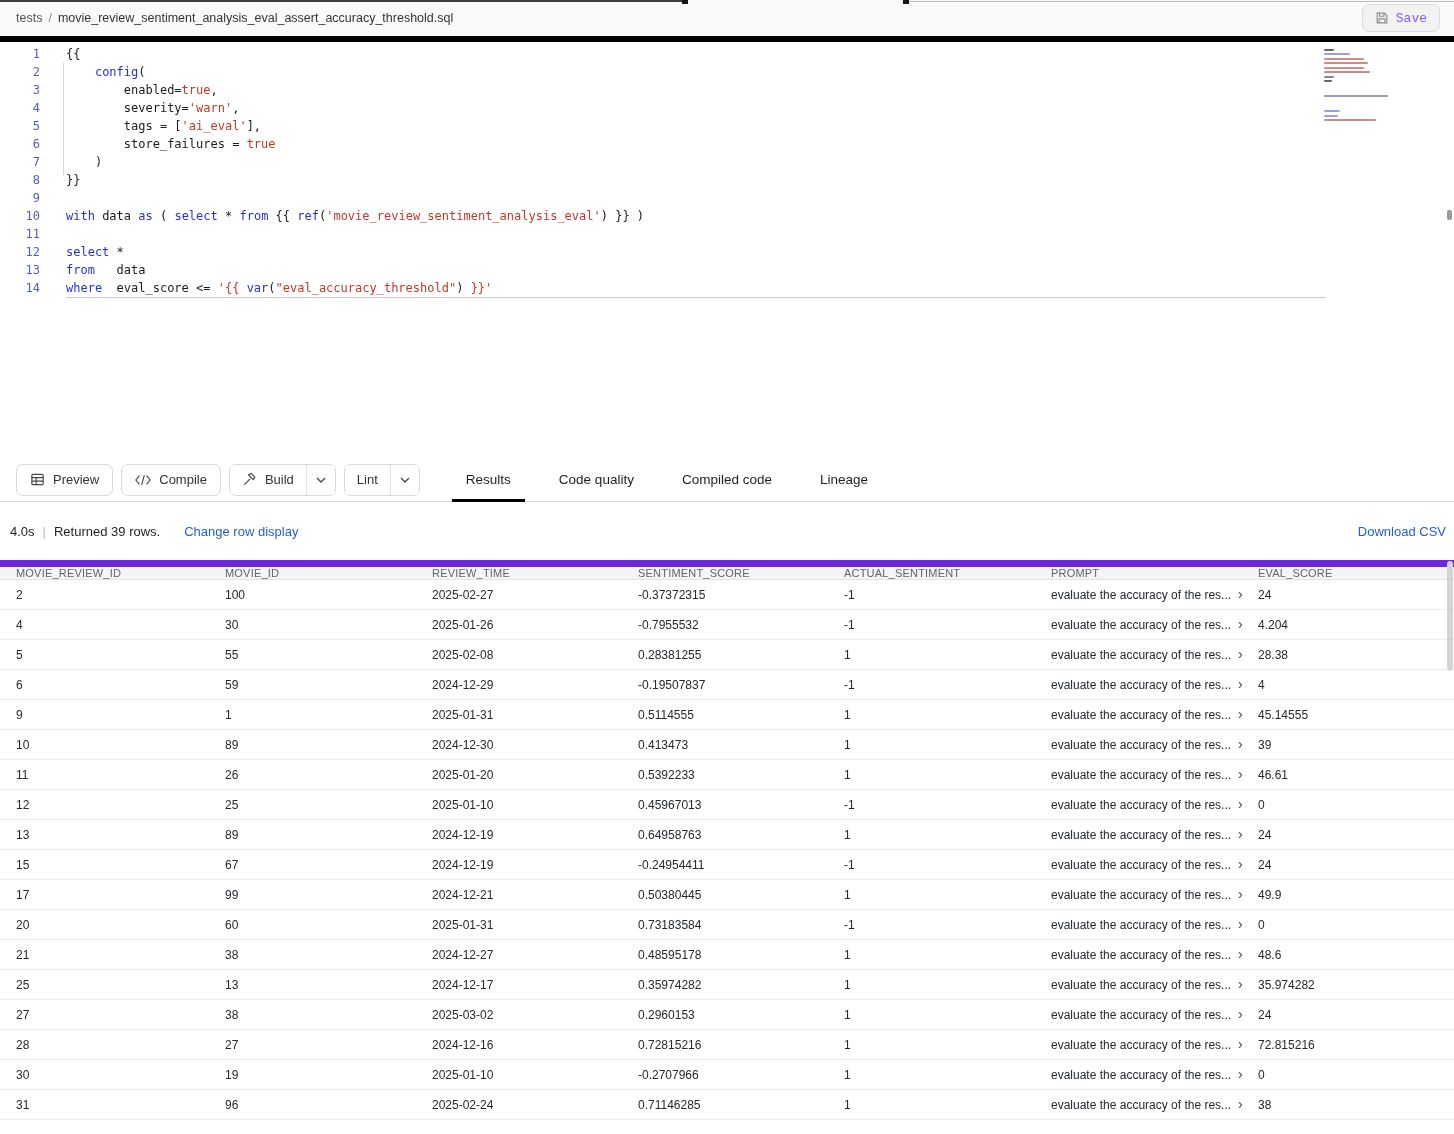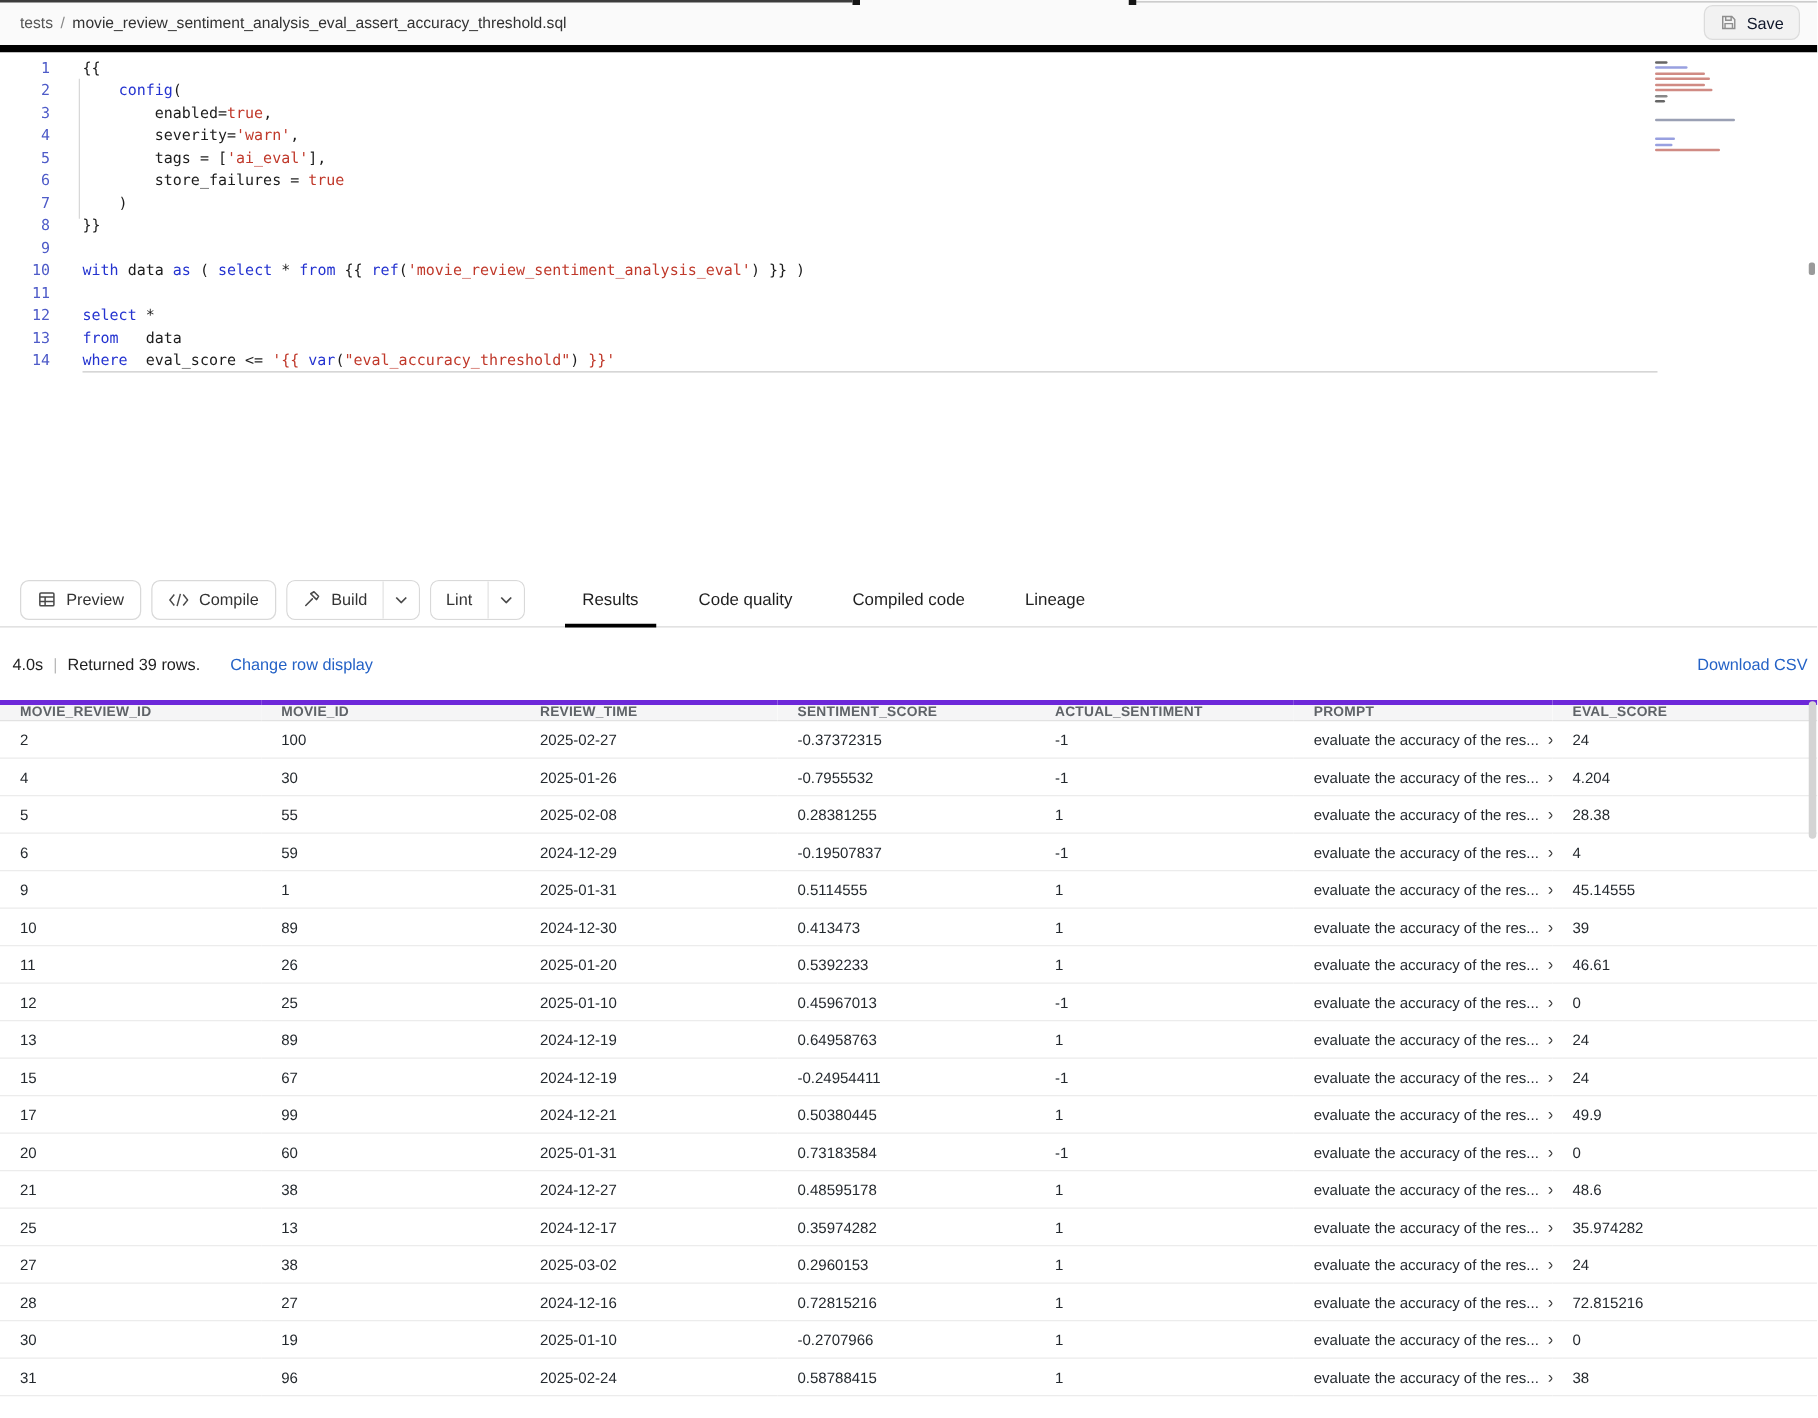--- a/index.html
+++ b/index.html
@@ -11,21 +11,21 @@
   .top-edge .seg-left { position:absolute; left:0; top:0; width:682px; height:2px; background:#3c3c3c; }
   .top-edge .seg-right { position:absolute; left:905px; top:1px; right:0; height:1px; background:#bdbdbd; }
   .top-edge .tick { position:absolute; top:0; width:6px; height:4px; background:#151515; }
 
   
   .topbar { height:42px; background:#fafafa; border-bottom:6px solid #000000; display:flex; align-items:center; justify-content:space-between; padding:0 14px 0 16px; }
   .breadcrumb { font-size:12.5px; color:#444; display:flex; gap:6px; align-items:center; }
   .crumb-root { color:#555; }
   .crumb-sep { color:#888; }
   .crumb-file { color:#333; }
-  .save-btn { display:flex; align-items:center; gap:7px; background:#f2f2f2; border:1px solid #dcdcdc; border-radius:7px; height:28px; padding:0 12px; font-size:13px; color:#0f172a; font-family:Liberation Sans, sans-serif; cursor:pointer; }
+  .save-btn { display:flex; align-items:center; gap:7px; background:#f2f2f2; border:1px solid #dcdcdc; border-radius:7px; height:28px; padding:0 12px; font-size:13px; color:#8b5cf6; font-family:Liberation Mono, monospace; cursor:pointer; }
 
   
   .editor { position:relative; height:416px; background:#fff; font-family:"DejaVu Sans Mono", monospace; font-size:12px; padding-top:3px; overflow:hidden; }
   .code-line { display:flex; line-height:18px; white-space:pre; }
   .ln { flex:0 0 40px; text-align:right; color:var(--code-line-number,#4e5bc8); user-select:none; }
   .code { margin-left:26px; color:#1c1c1c; }
   .tk-k { color:var(--code-keyword,#2433d0); }
   .tk-s { color:var(--code-string,#c0392b); }
   .tk-p { color:#1c1c1c; }
   .indent-guide { position:absolute; left:63px; top:21px; height:112px; border-left:1px solid #d8d8d8; }
@@ -49,21 +49,21 @@
   
   .statusbar { height:58px; display:flex; align-items:center; justify-content:space-between; padding:0 8px 0 10px; font-size:13px; color:#1f1f1f; }
   .status-left { display:flex; align-items:flex-end; gap:24px; }
   .status-summary { display:flex; gap:8px; align-items:center; }
   .sep { color:#b9b9b9; }
   .link { color:var(--link,#2462c6); cursor:pointer; font-size:13px; }
 
   
   .results-wrap { position:relative; }
   .results-table { width:1454px; border-collapse:collapse; table-layout:fixed; font-size:12px; }
-  .results-table th { background:#f5f5f6; border-top:4px solid #6d28d9; border-bottom:1px solid #e2e2e2; height:14px; text-align:left; padding:0 8px 0 16px; font-size:11px; color:#5f6368; font-weight:bold; letter-spacing:0.2px; white-space:nowrap; overflow:hidden; }
+  .results-table th { background:#f5f5f6; border-top:7px solid #6d28d9; border-bottom:1px solid #e2e2e2; height:14px; text-align:left; padding:0 8px 0 16px; font-size:11px; color:#5f6368; font-weight:normal; letter-spacing:0.2px; white-space:nowrap; overflow:hidden; }
   .results-table td { height:30px; border-bottom:1px solid #ececec; padding:0 8px 0 16px; color:#24292e; white-space:nowrap; overflow:hidden; }
   .prompt-cell { display:flex; align-items:center; gap:7px; }
   .expand-chevron { color:#3c3c3c; font-size:14px; line-height:1; transform:translateY(-1px); cursor:pointer; }
   .results-scrollbar { position:absolute; right:1px; top:1px; width:6px; height:560px; }
   .results-scrollbar .thumb { width:6px; height:110px; background:#d4d4d4; border-radius:3px; }
 </style>
 </head>
 <body>
 
 <div class="app">
@@ -461,21 +461,21 @@
                 <span>evaluate the accuracy of the res...</span>
                 <span class="expand-chevron">›</span>
               </div>
             </td>
             <td>0</td>
           </tr>
           <tr>
             <td>31</td>
             <td>96</td>
             <td>2025-02-24</td>
-            <td>0.58788415</td>
+            <td>0.71146285</td>
             <td>1</td>
             <td>
               <div class="prompt-cell">
                 <span>evaluate the accuracy of the res...</span>
                 <span class="expand-chevron">›</span>
               </div>
             </td>
             <td>38</td>
           </tr>
         </tbody>

